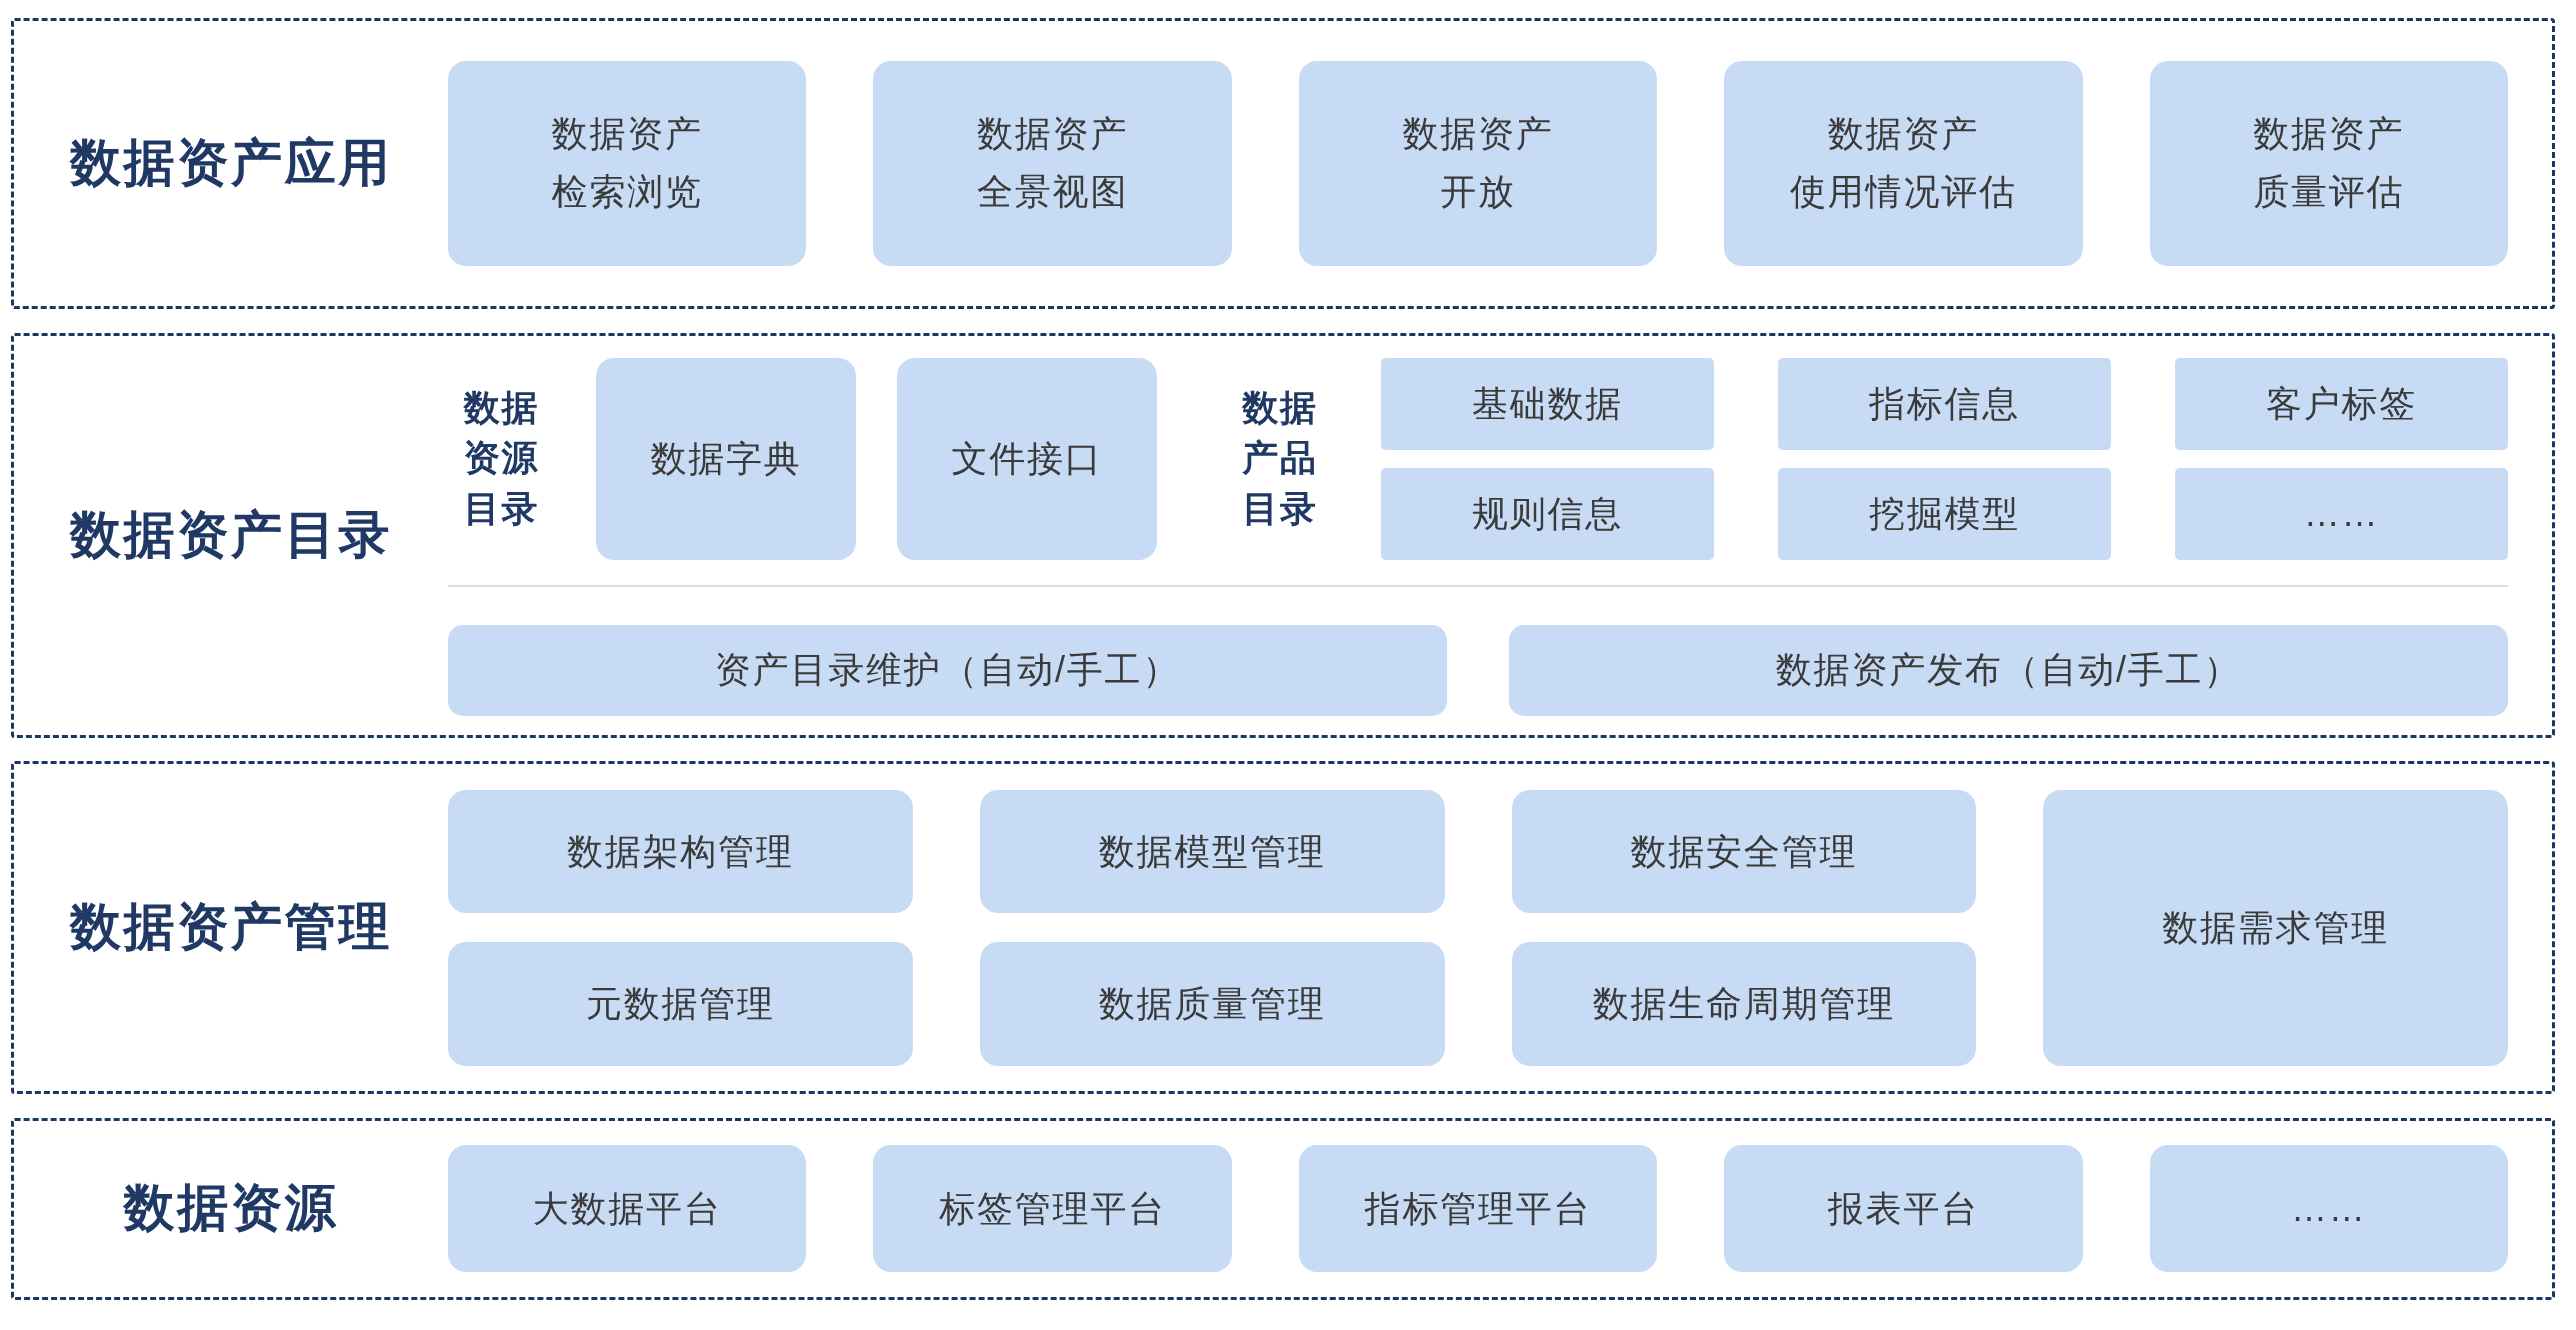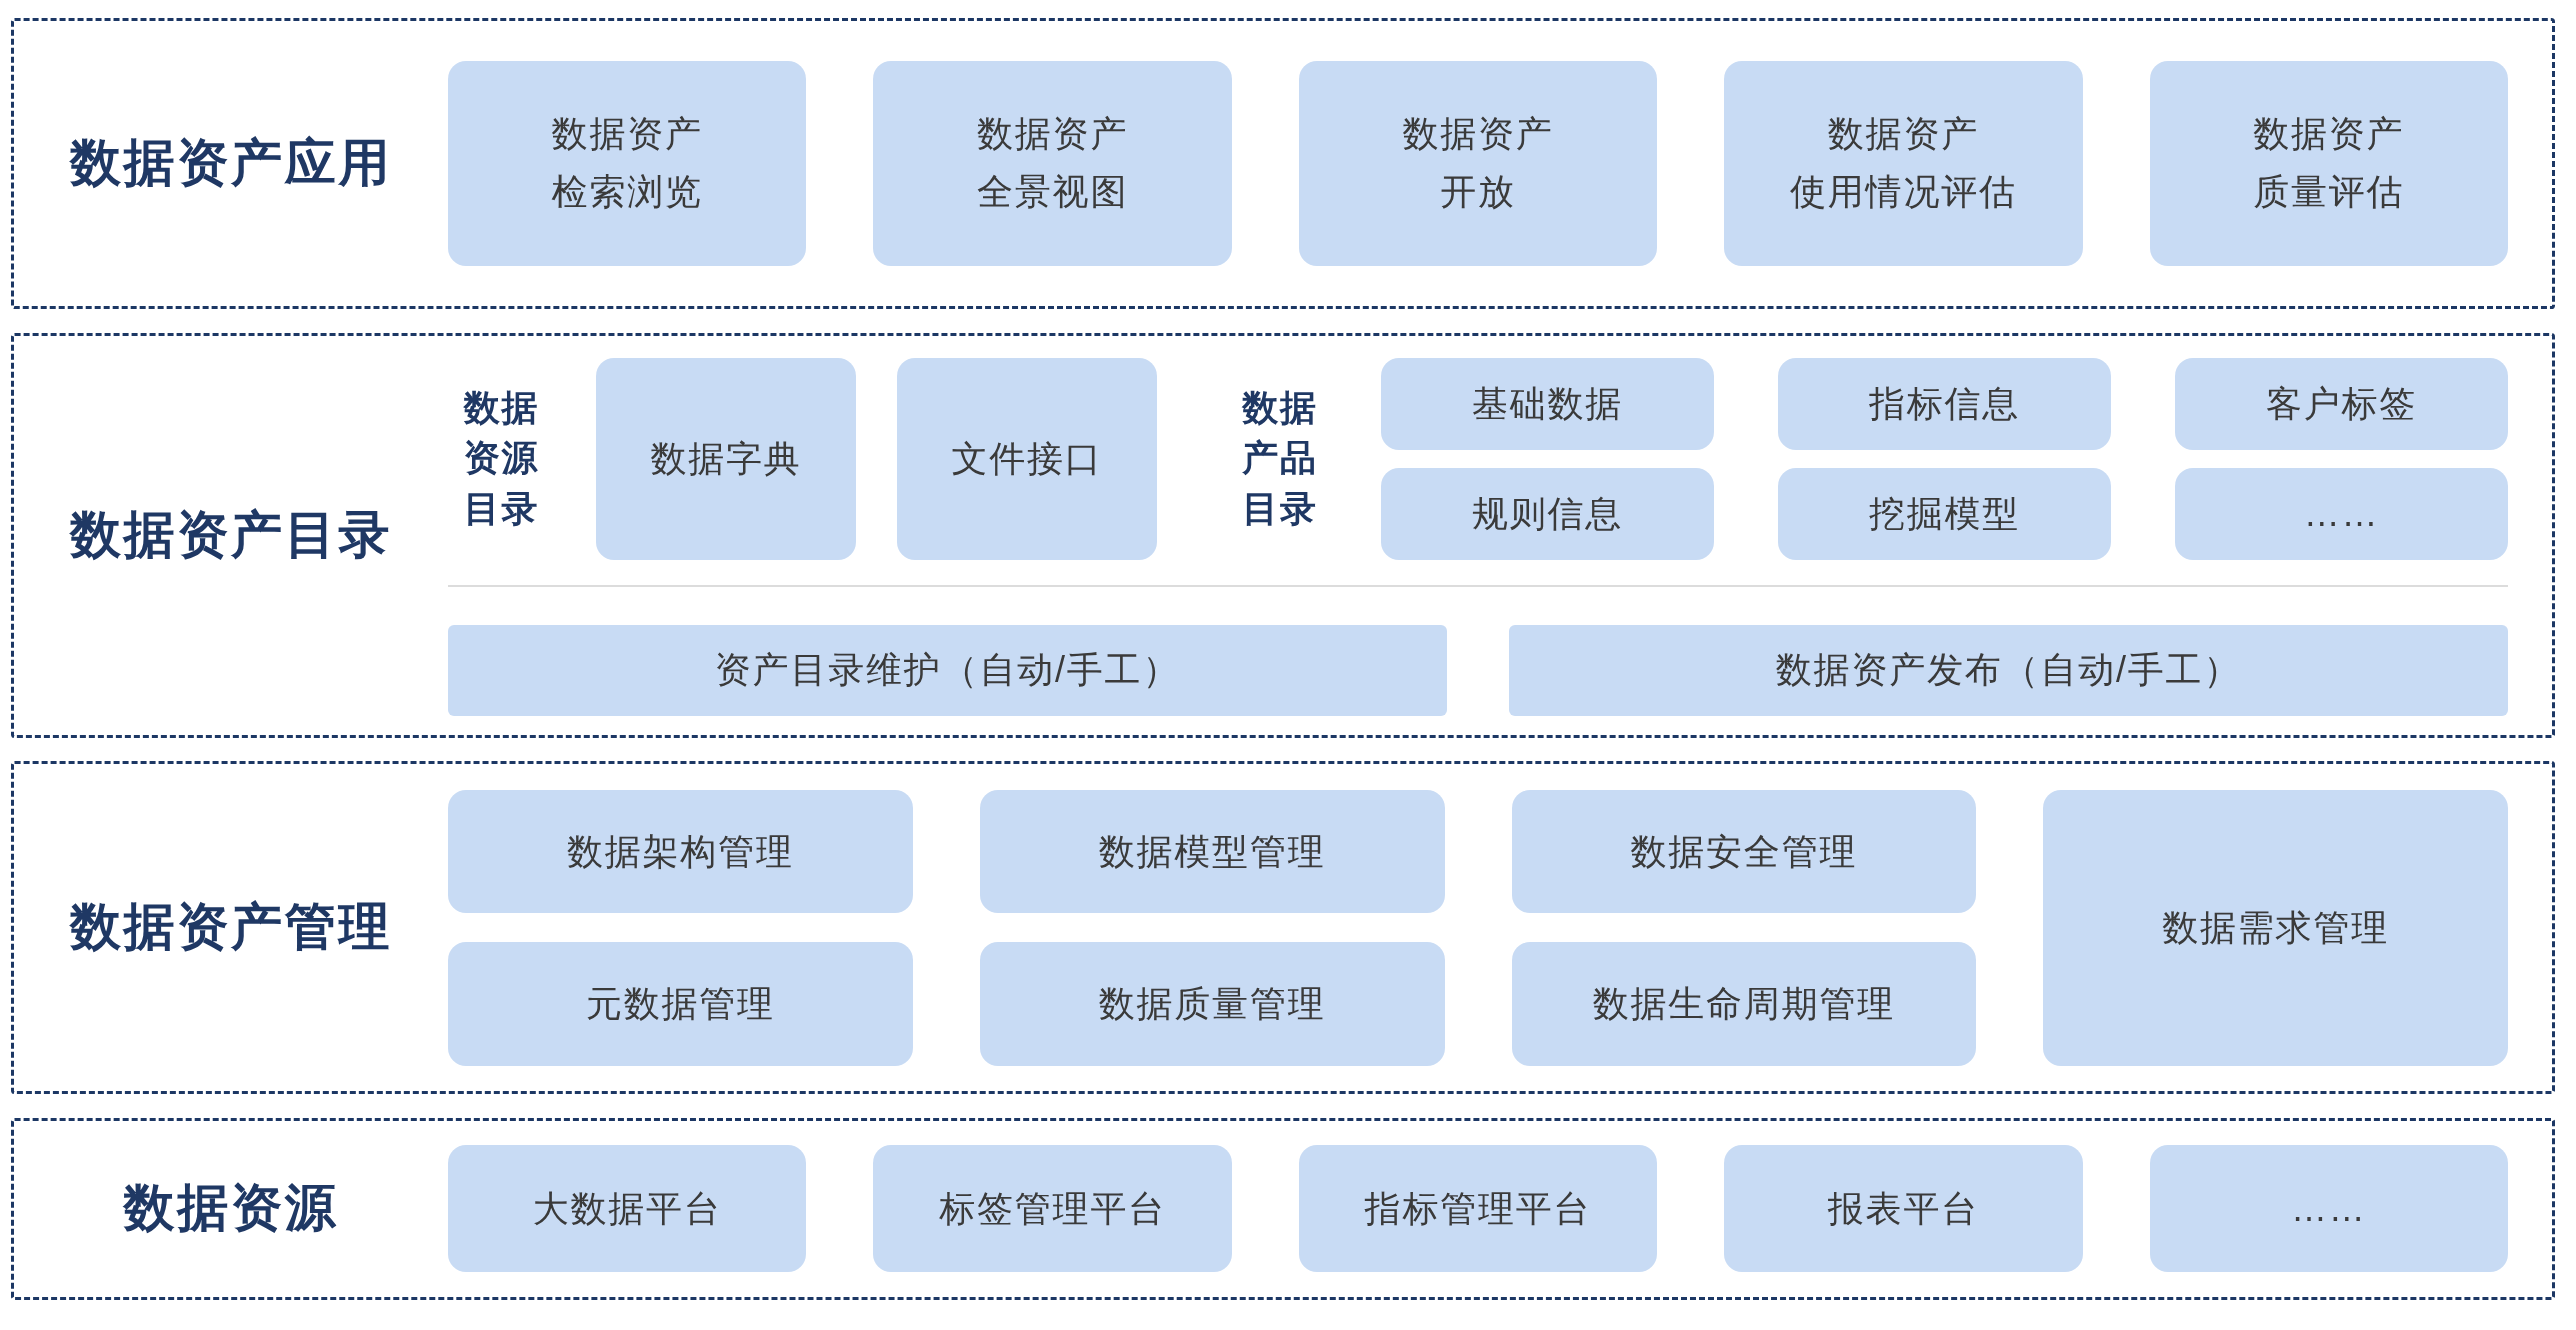--- a/index.html
+++ b/index.html
@@ -74,27 +74,27 @@
   .sub-label.resource{width:107px;}
   .sub-label.product{width:120px;margin-left:22px;}
   .box.big{width:260px;flex:0 0 auto;}
   .mini-grid{
     flex:1 1 auto;min-width:0;
     display:grid;
     grid-template-columns:repeat(3,1fr);
     grid-template-rows:1fr 1fr;
     gap:18px 64px;
   }
-  .box.mini{border-radius:18px;line-height:1.1;}
+  .box.mini{border-radius:5px;line-height:1.1;}
   .divider{
     height:1.8px;background:#DCDCDC;
     margin:25.4px 0 38px 0;
   }
   .catalog-bottom{display:flex;gap:62px;height:91px;}
-  .box.wide{flex:1 1 0;border-radius:6px;line-height:1.1;}
+  .box.wide{flex:1 1 0;border-radius:15px;line-height:1.1;}
   
   .band-mgmt{height:333px;}
   .band-mgmt .band-content{display:flex;gap:67px;padding-top:25.4px;padding-bottom:25.4px;}
   .mgmt-col{flex:1 1 0;min-width:0;display:flex;flex-direction:column;gap:29px;}
   .mgmt-col .box{flex:1 1 0;line-height:1.1;}
   .box.tall{flex:1 1 0;line-height:1.1;}
   
   .band-res{height:182px;}
   .band-res .band-content{display:flex;gap:67px;padding-top:24.5px;padding-bottom:24.5px;}
   .band-res .box{flex:1 1 0;line-height:1.1;}

